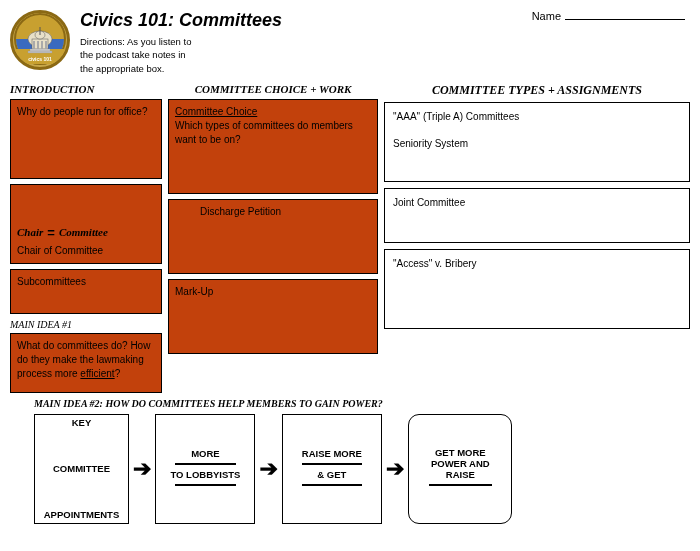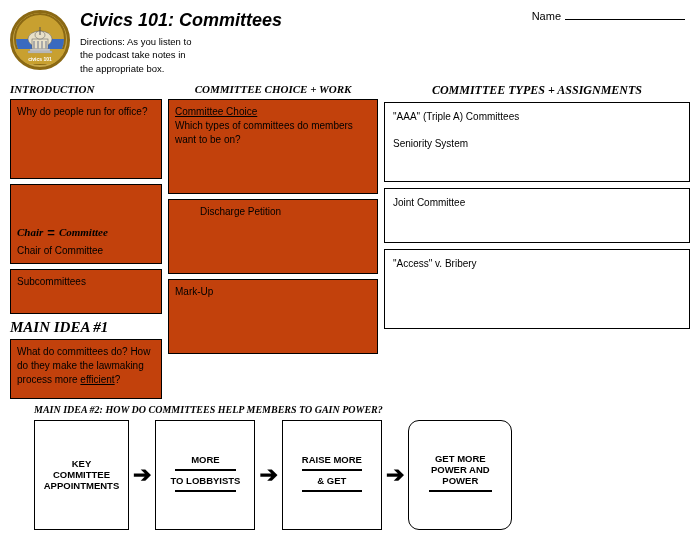--- a/index.html
+++ b/index.html
@@ -133,22 +133,22 @@
     .note-box p {
       font-size: 10px;
       line-height: 1.4;
     }
 
     .note-box .underline {
       text-decoration: underline;
     }
 
     .main-idea-title {
-      font-size: 15px;
-      font-weight: bold;
+      font-size: 10px;
+      font-weight: normal;
       font-style: italic;
       font-family: 'Georgia', serif;
       text-transform: uppercase;
       margin-bottom: 3px;
     }
 
     .main-idea-question {
       font-size: 10px;
       font-weight: bold;
       font-style: italic;
@@ -182,21 +182,21 @@
     .flow-arrow {
       display: flex;
       align-items: center;
       justify-content: center;
       font-size: 22px;
       font-weight: bold;
       padding: 0 4px;
       color: #000;
     }
 
-    .flow-box-1 { width: 95px; }
+    .flow-box-1 { width: 95px; gap: 35px; }
     .flow-box-2 { width: 100px; flex-direction: column; }
     .flow-box-3 { width: 100px; flex-direction: column; }
     .flow-box-4 { width: 104px; border-radius: 11px; }
 
     .flow-line {
       border-bottom: 2px solid #000;
       width: 70%;
       margin: 4px auto;
     }
 
@@ -365,20 +365,20 @@
         <div class="flow-line"></div>
         <span>&amp; GET</span>
         <div class="flow-line"></div>
       </div>
 
       <div class="flow-arrow">➔</div>
 
       <div class="flow-box flow-box-4">
         <span>GET MORE</span>
         <span>POWER AND</span>
-        <span>POWER</span>
+        <span>RAISE</span>
         <div class="flow-line"></div>
       </div>
 
     </div>
   </div>
 
 </div>
 
 </body></html>

